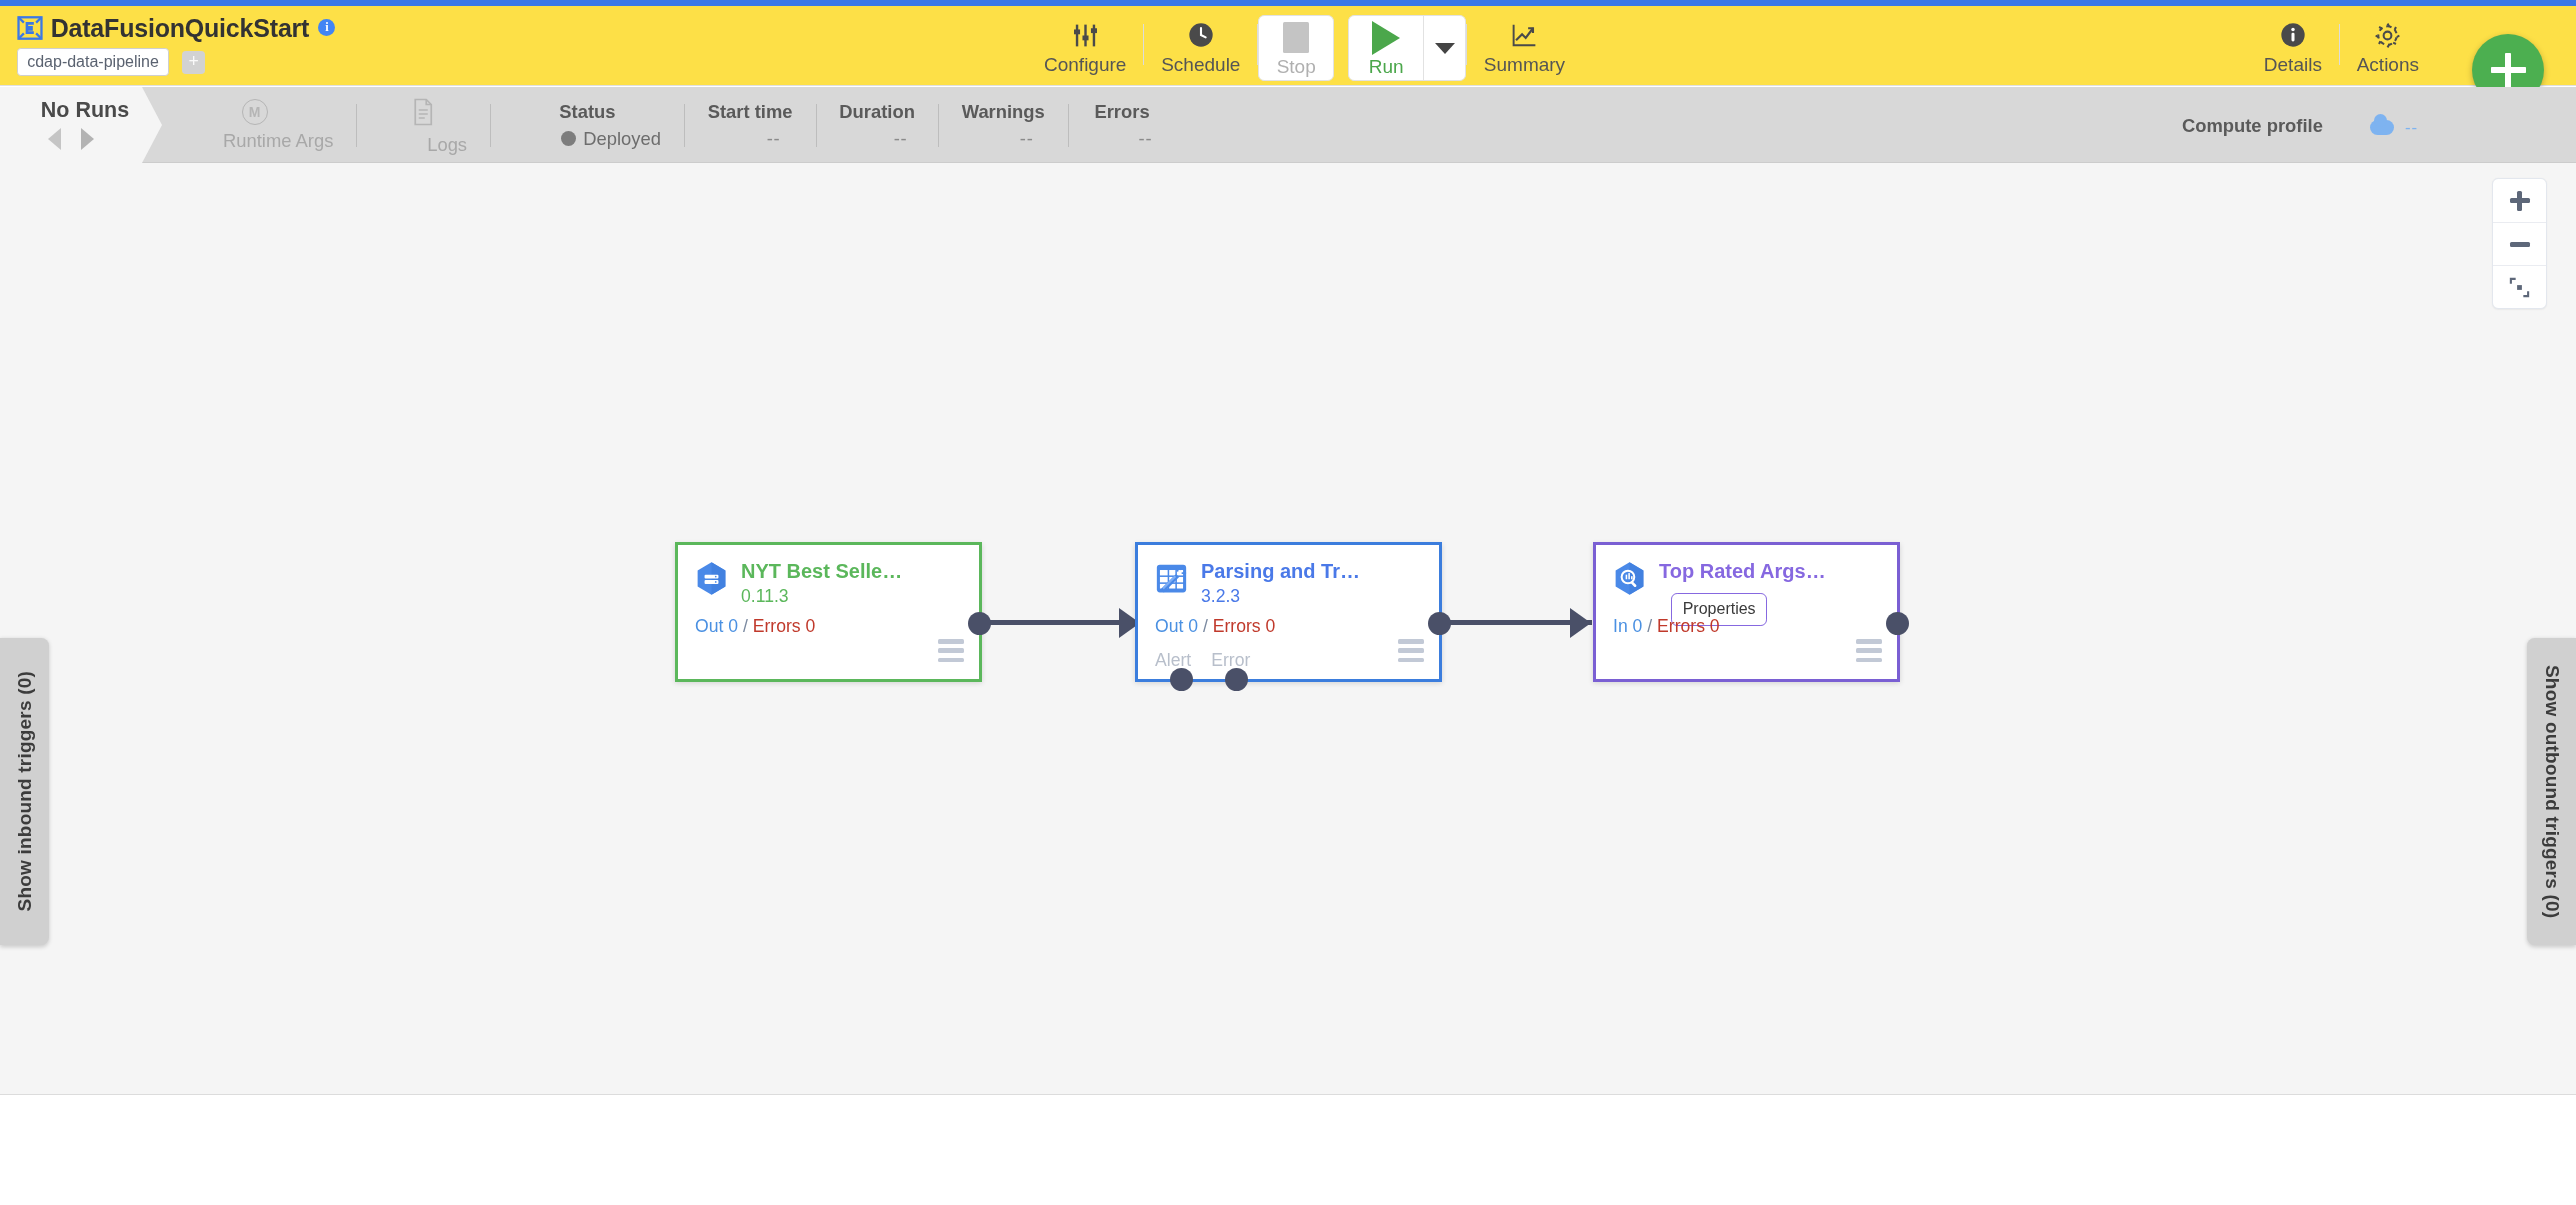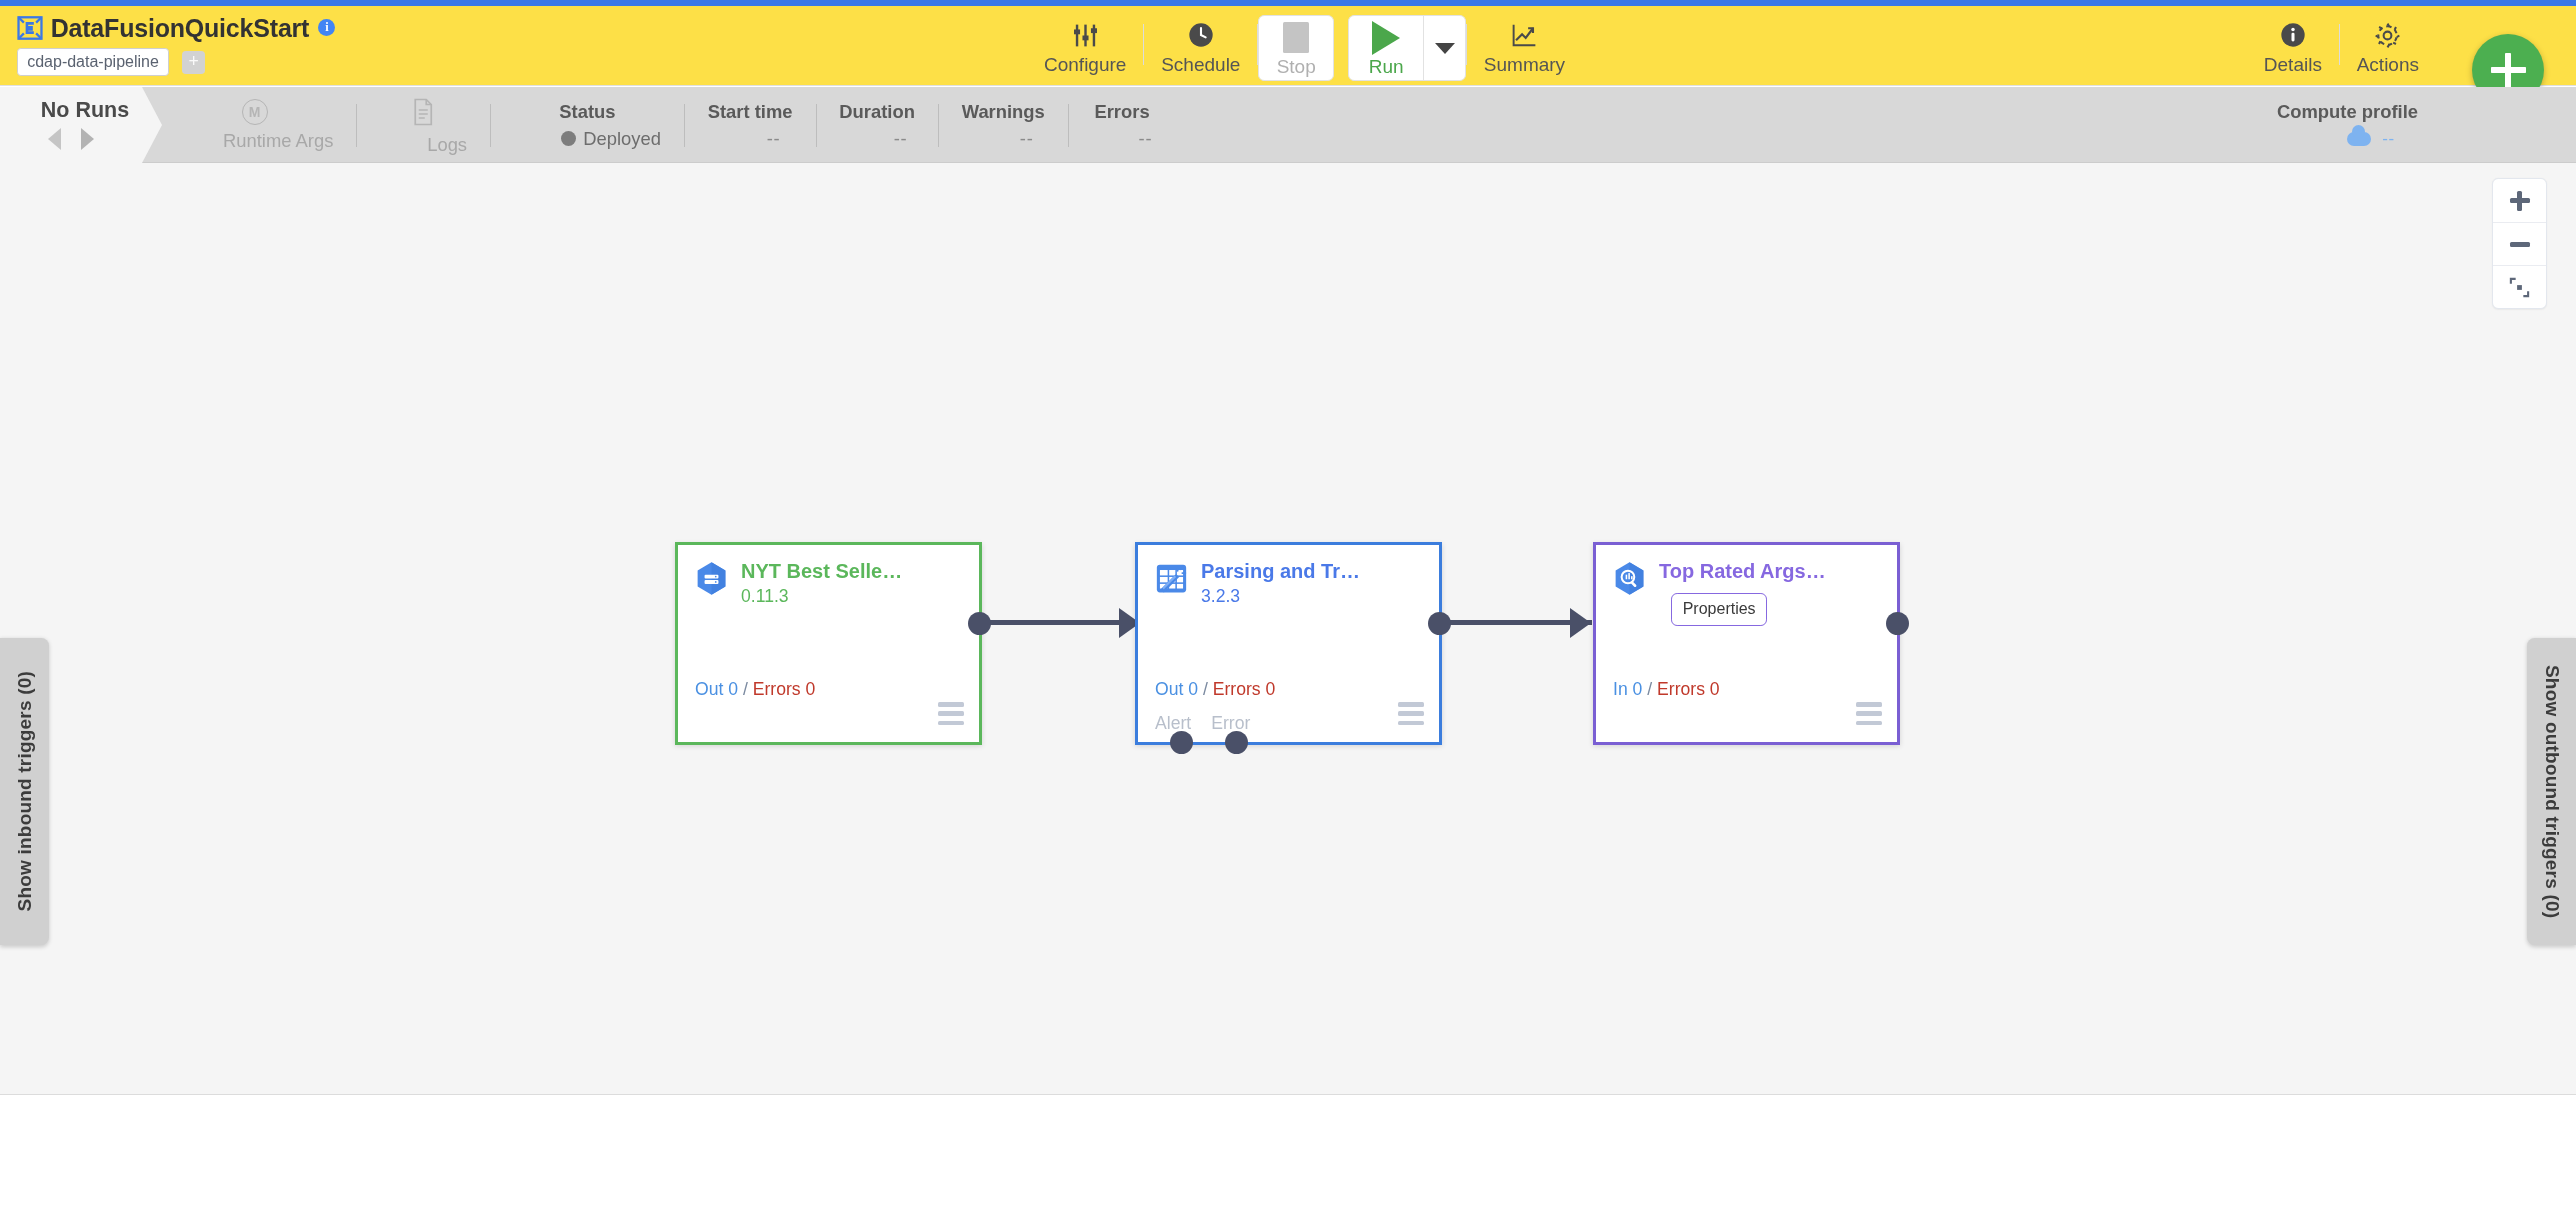--- a/index.html
+++ b/index.html
@@ -139,21 +139,21 @@
   .dash { color: #8a8a8a; letter-spacing: 0.8px; }
   .icon-circle-m {
     width: 26px; height: 26px; border-radius: 50%; border: 1.5px solid #b5b5b5;
     color: #b5b5b5; font-size: 14px; display:flex; align-items:center; justify-content:center;
     font-weight: bold;
   }
   .sb-disabled .sb-bottom { color: #a8a8a8; }
 
   .compute-cell {
     position: absolute; right: 158px; top: 0; height: 76px;
-    display: flex; flex-direction: column; align-items: center; justify-content: center;
+    display: flex; align-items: center; justify-content: center;
   }
   .cloud {
     width: 24.5px; height: 14.6px; background: #7eb3f0; border-radius: 8.4px; position: relative;
   }
   .cloud:before {
     content:""; position:absolute; left: 4.6px; top:-6.1px; width: 13px; height: 13px;
     border-radius: 50%; background: #7eb3f0;
   }
   .cloud-dash { color: #7eb3f0; font-size: 17px; letter-spacing:0.8px;}
 
@@ -198,21 +198,21 @@
     border-radius: 0 7.7px 7.7px 0;
   }
   .trig-in span { transform: rotate(180deg); }
   .trig-out {
     right: 0; top: 475px; height: 307px;
     border-radius: 7.7px 0 0 7.7px;
   }
 
   
   .node {
-    position: absolute; width: 307px; height: 203px; background: #ffffff;
+    position: absolute; width: 307px; height: 140px; background: #ffffff;
     box-shadow: 0 2.3px 5.4px rgba(0,0,0,0.14);
   }
   .node.src { border: 3.1px solid #5bb75b; }
   .node.xform { border: 3.1px solid #3b7ddd; }
   .node.sink { border: 3.1px solid #7a5fd3; }
 
   .node-head { display: flex; align-items: flex-start; padding: 15.3px 0 0 15.3px; gap: 10.7px; }
   .node-icon { width: 37px; height: 37px; flex: none; }
   .node-name { font-size: 20px; font-weight: bold; line-height: 23px; white-space: nowrap; }
   .node-ver { font-size: 17.6px; line-height: 23px; margin-top: 1.5px; }

